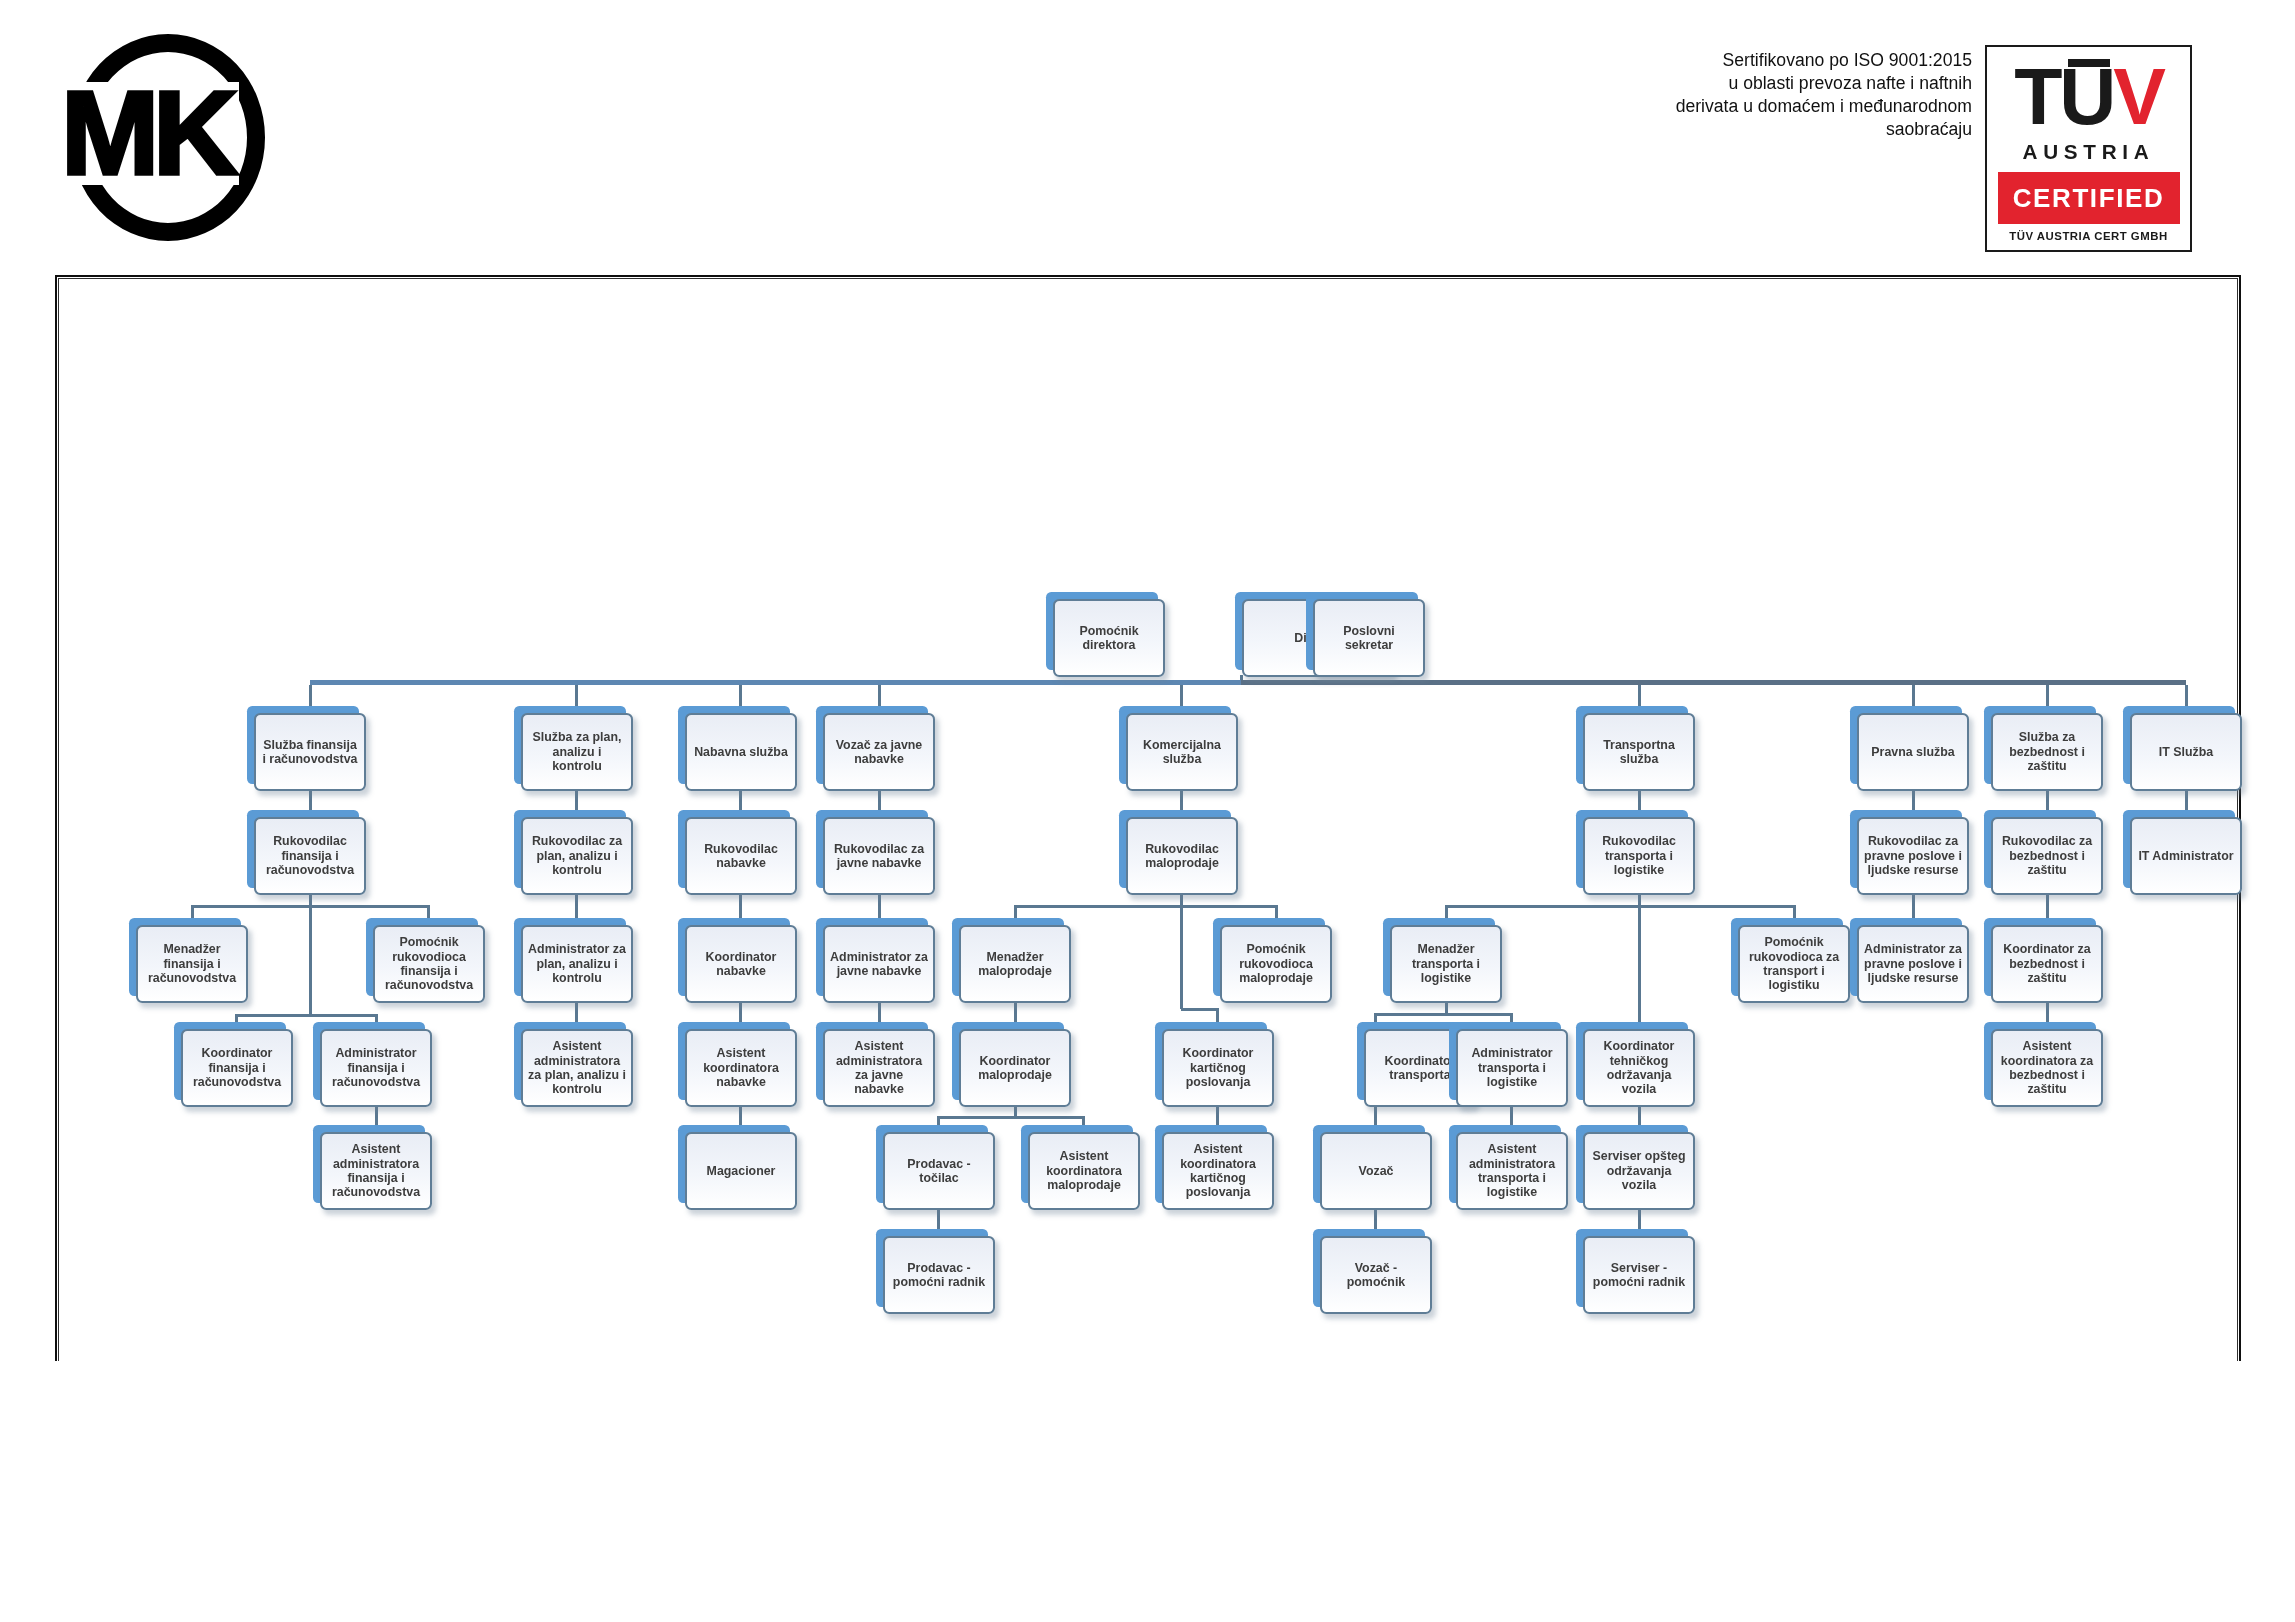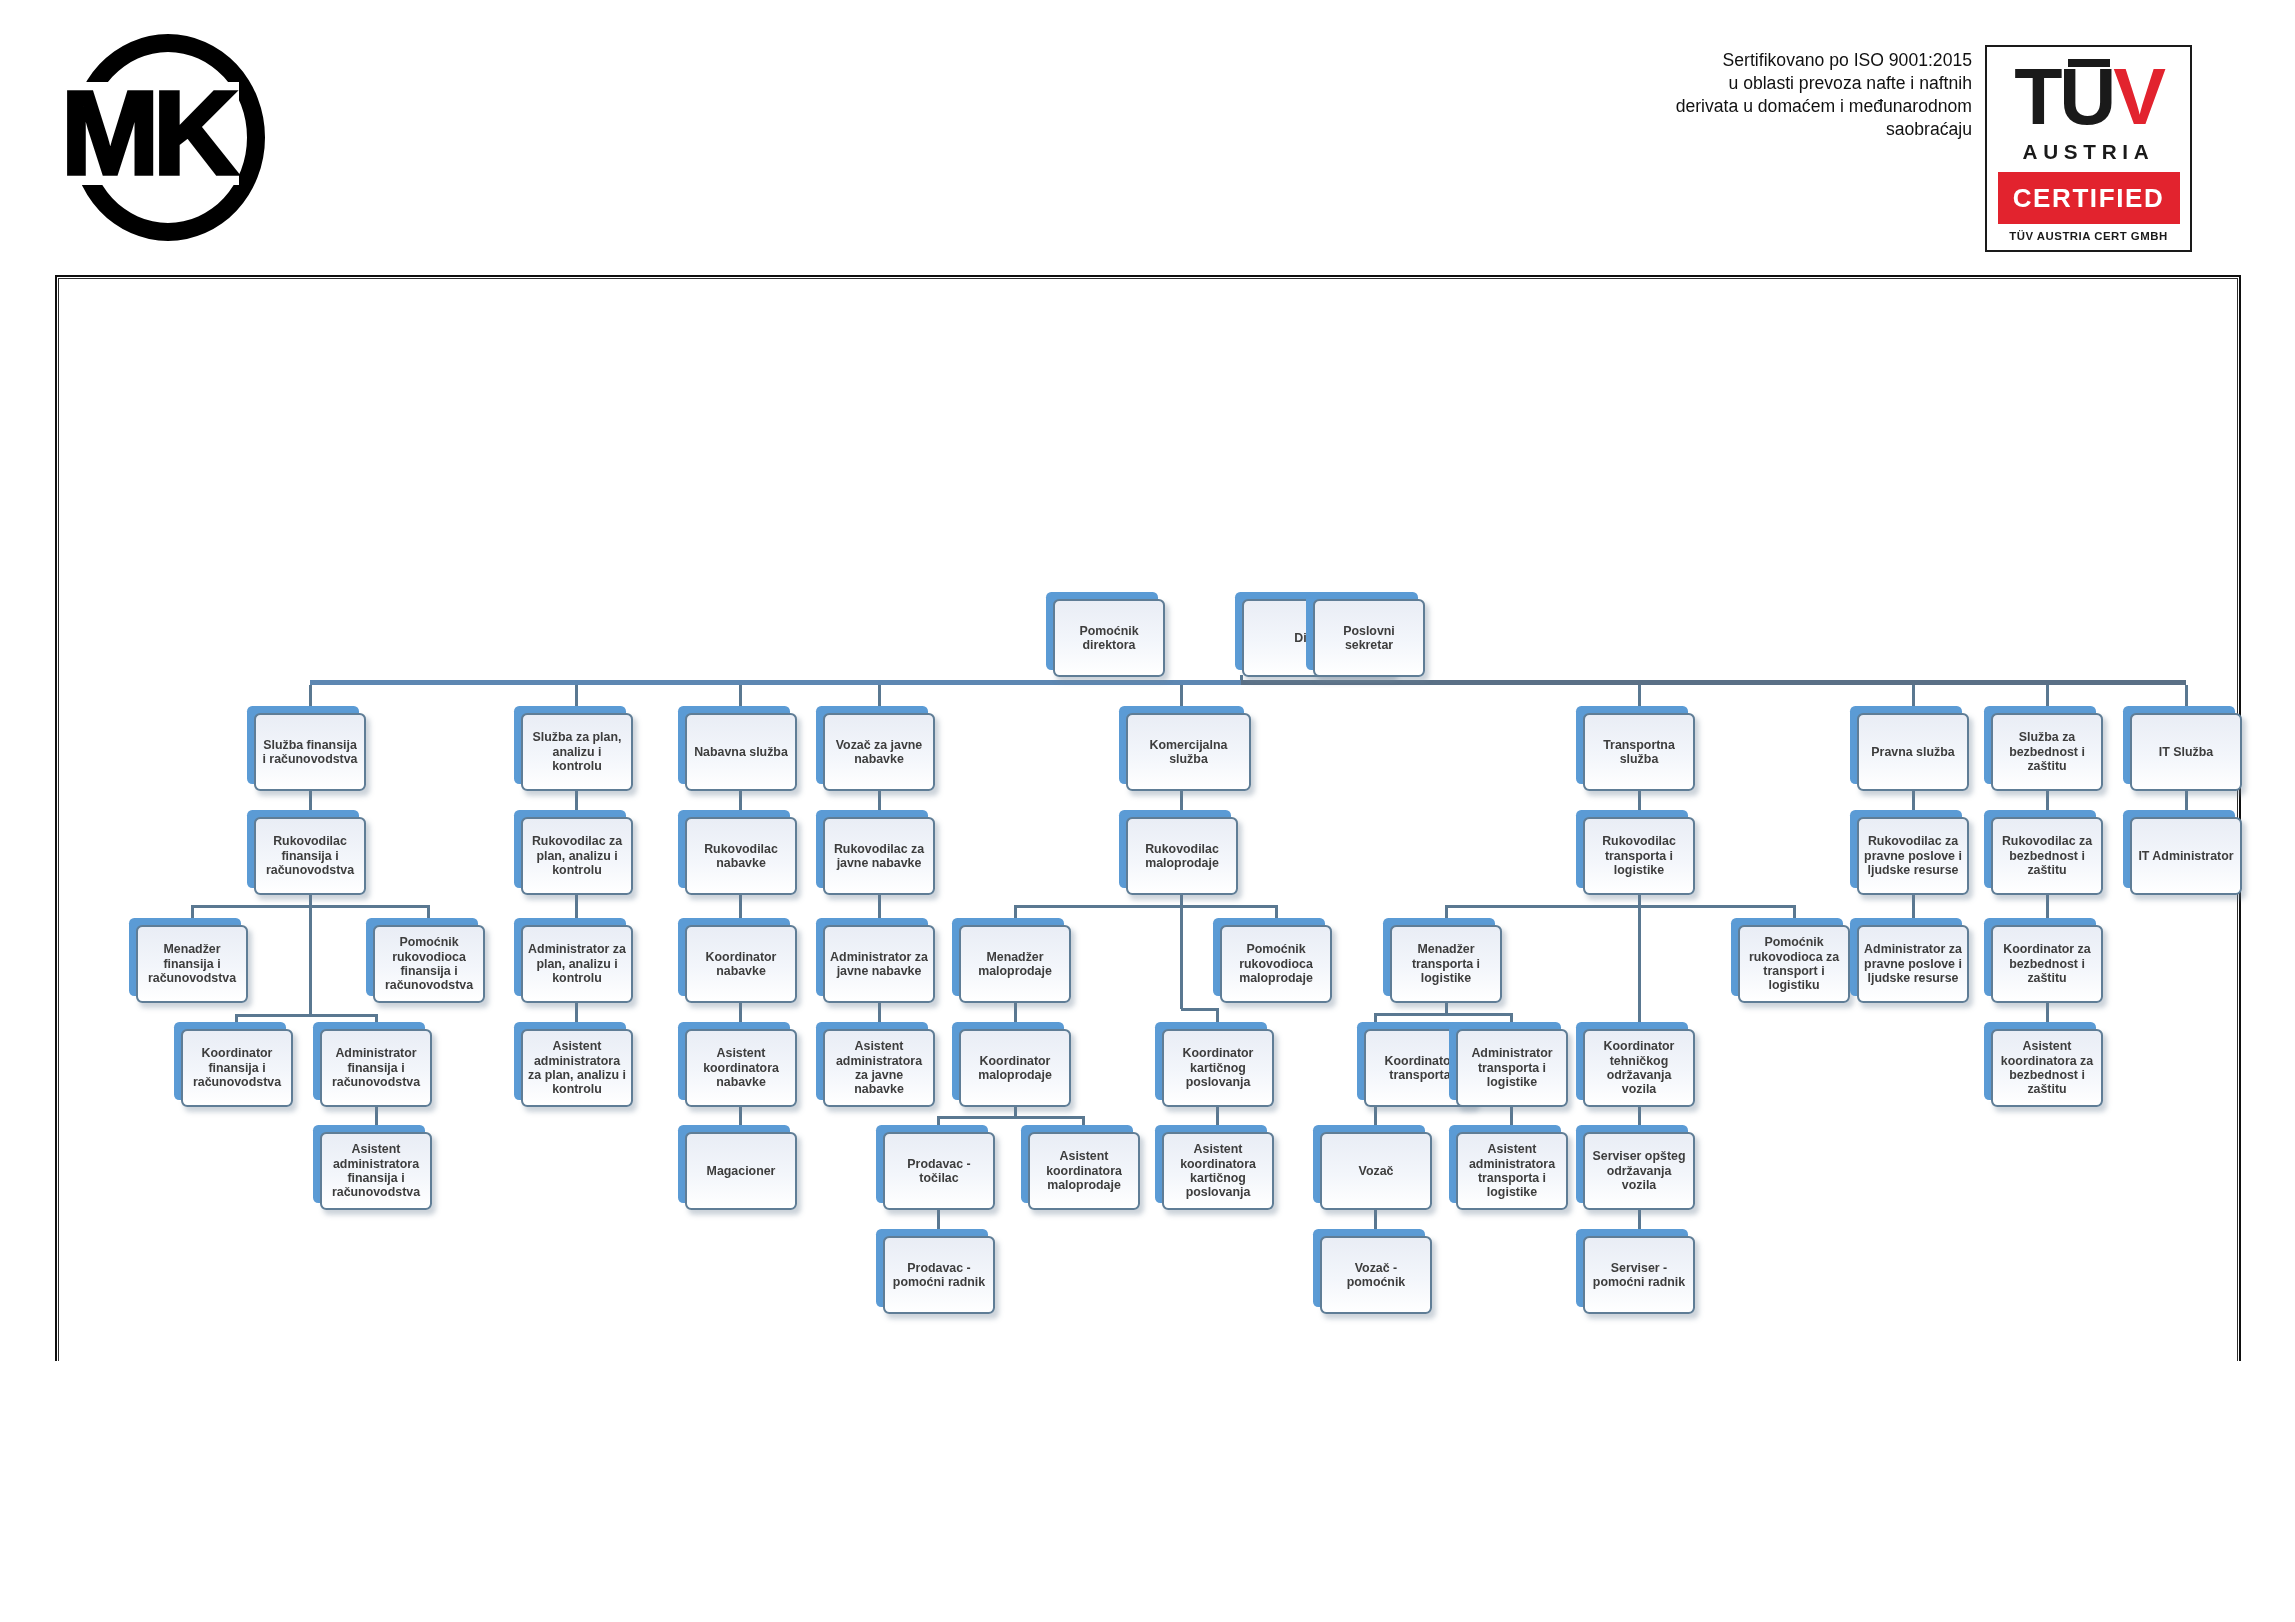--- a/index.html
+++ b/index.html
@@ -161,21 +161,21 @@
       <div class="node-face">Služba za plan, analizu i kontrolu</div>
     </div>
     <div class="node" style="left: 685px; top: 713px;">
       <div class="node-shadow"></div>
       <div class="node-face">Nabavna služba</div>
     </div>
     <div class="node" style="left: 823px; top: 713px;">
       <div class="node-shadow"></div>
       <div class="node-face">Vozač za javne nabavke</div>
     </div>
-    <div class="node" style="left: 1126px; top: 713px; padding-left: 13px;">
+    <div class="node" style="left: 1126px; top: 713px;">
       <div class="node-shadow"></div>
       <div class="node-face">Komercijalna služba</div>
     </div>
     <div class="node" style="left: 1583px; top: 713px;">
       <div class="node-shadow"></div>
       <div class="node-face">Transportna služba</div>
     </div>
     <div class="node" style="left: 1857px; top: 713px;">
       <div class="node-shadow"></div>
       <div class="node-face">Pravna služba</div>

